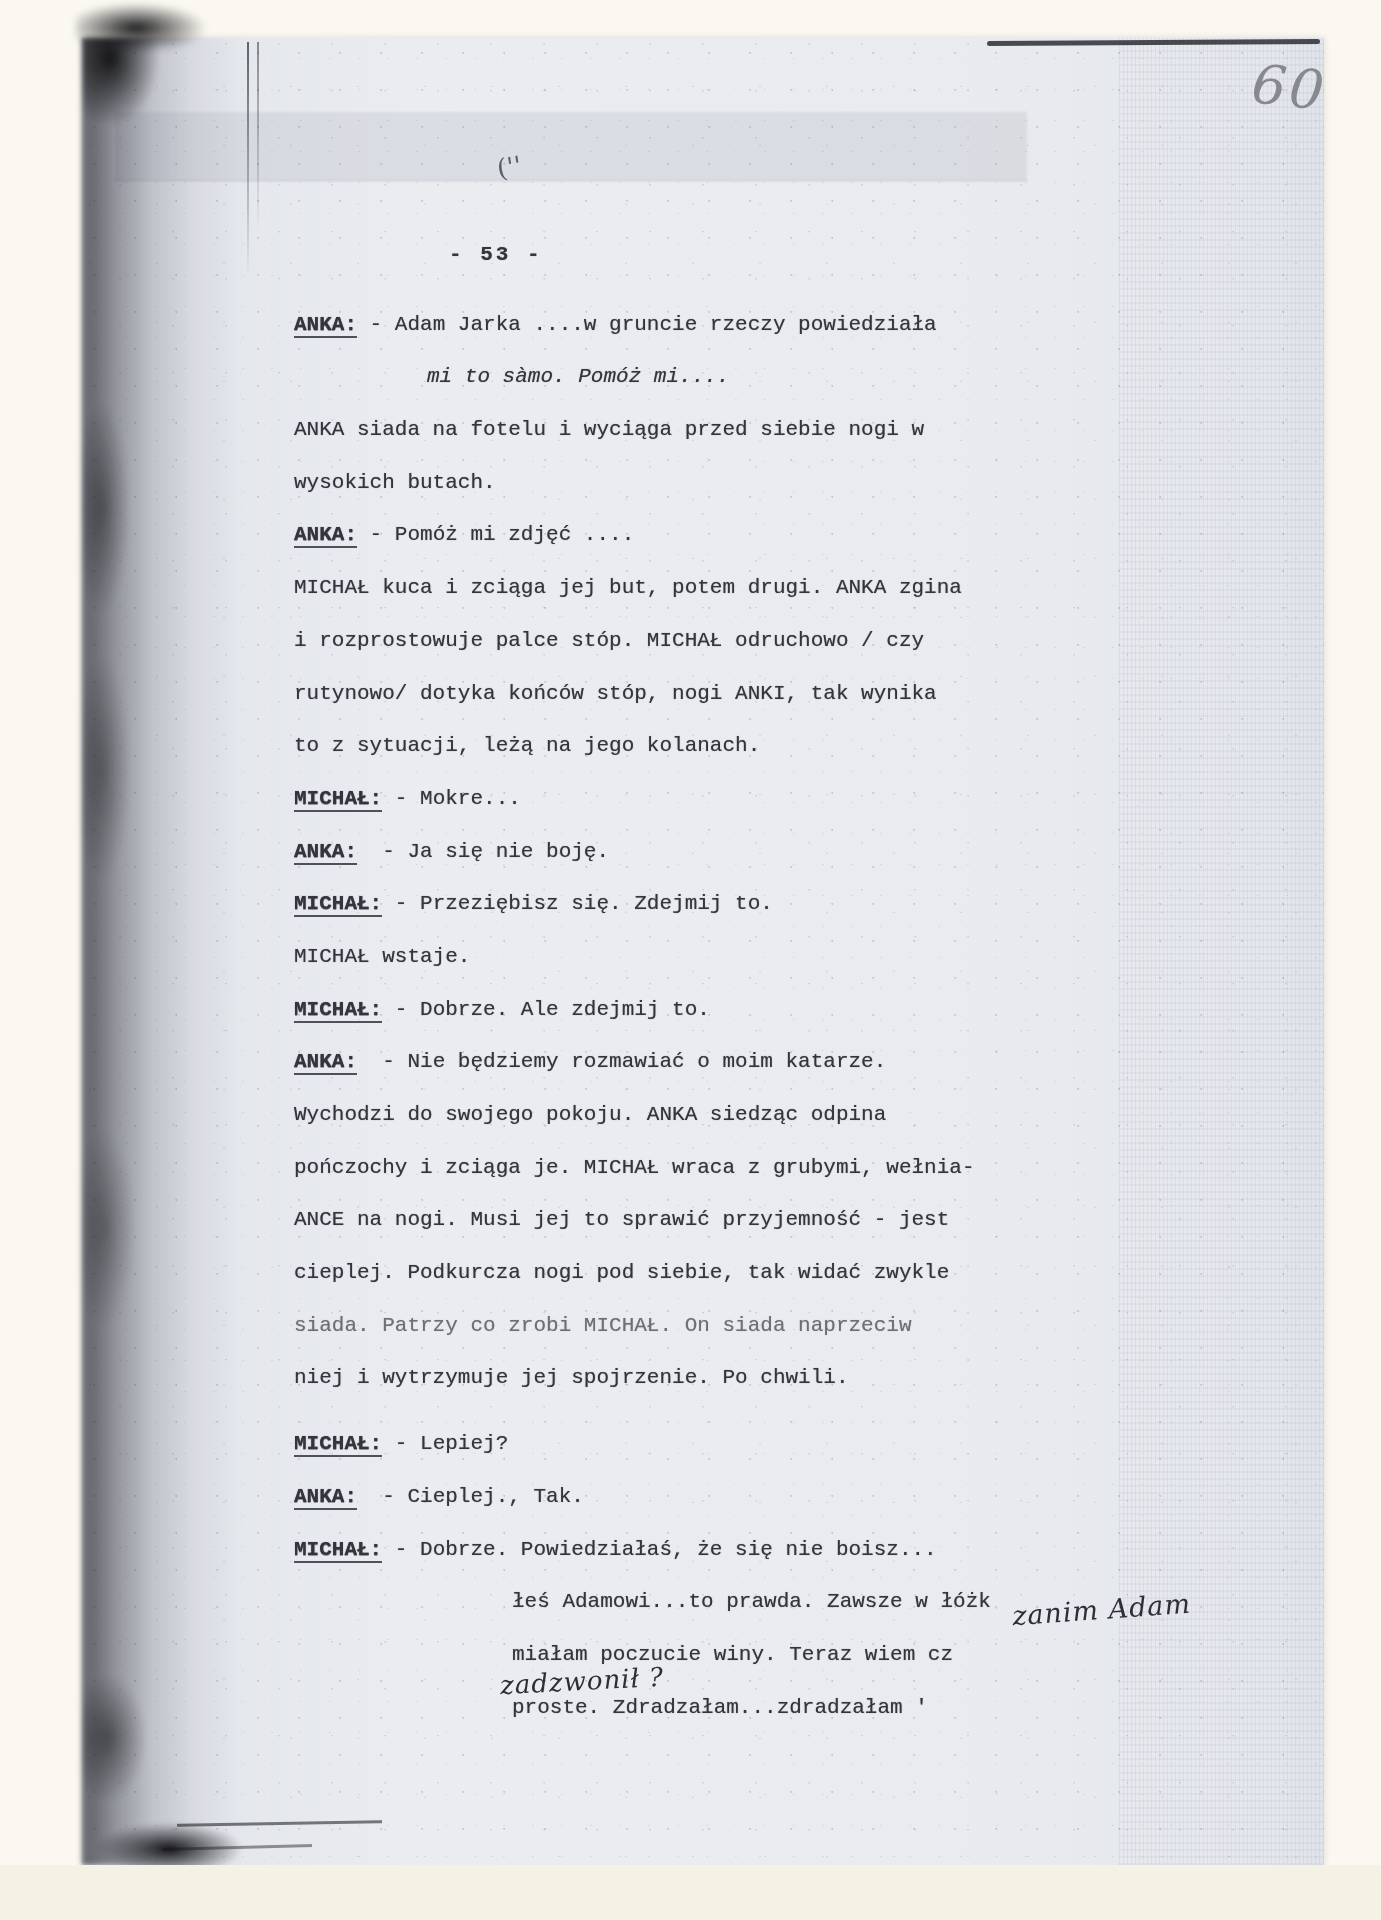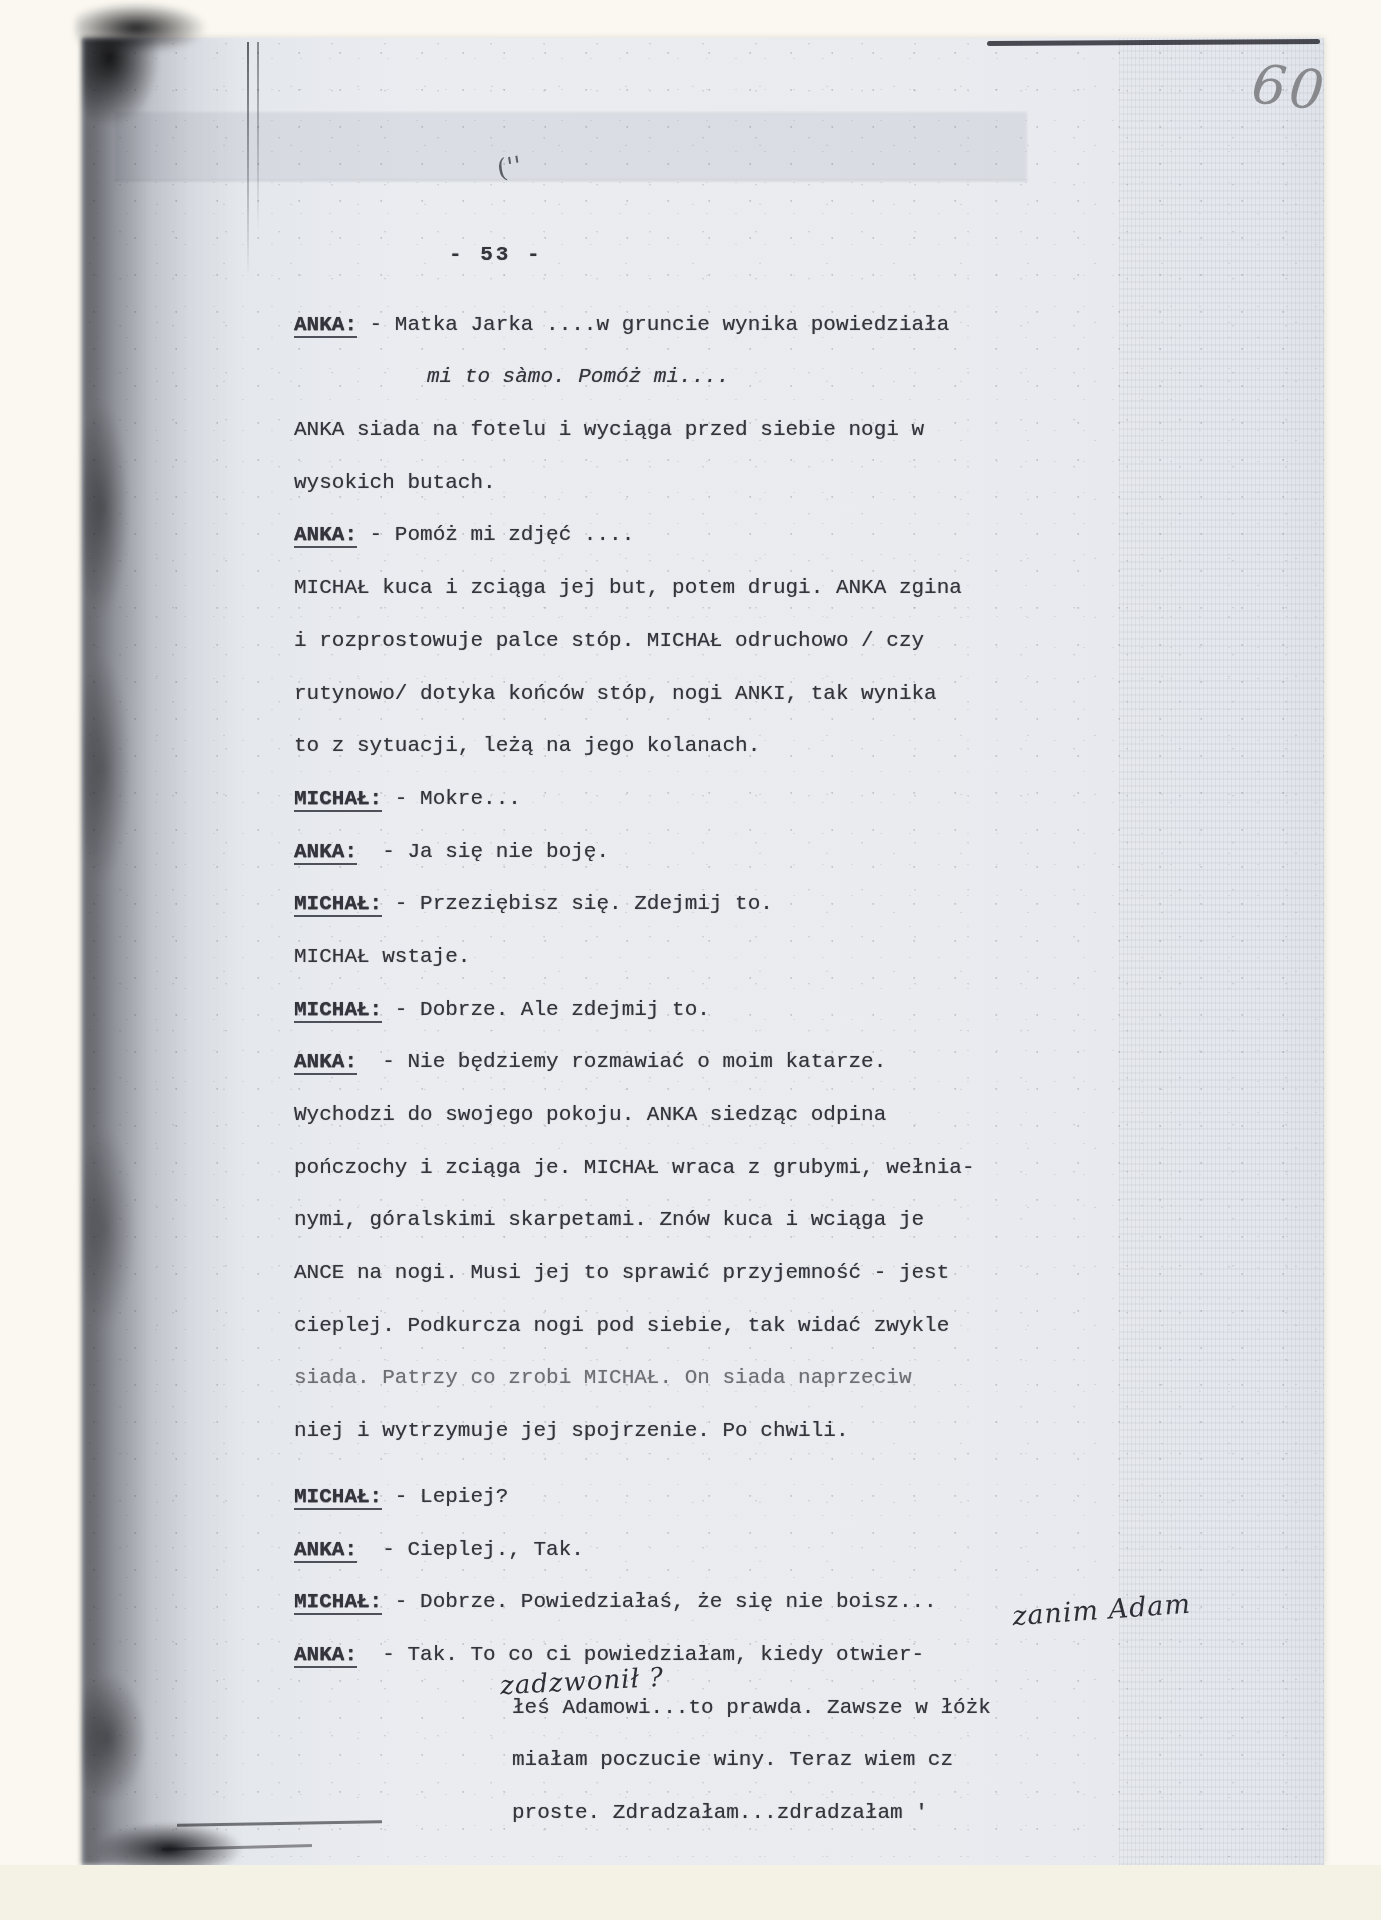--- a/index.html
+++ b/index.html
@@ -129,46 +129,44 @@
 <div class="corner-smear"></div>
 <div class="fold f1"></div>
 <div class="fold f2"></div>
 
 <div class="pencil-60">60</div>
 
 <div class="mark-paren">(''</div>
 
 <div class="typed" id="typed-lines">
     <div class="line header"><span class="txt">- 53 -</span></div>
-    <div class="line dialogue"><span class="lbl">ANKA:</span><span class="txt"> - Matka Jarka ....w gruncie wynika powiedziała</span></div>
+    <div class="line dialogue"><span class="lbl">ANKA:</span><span class="txt"> - Adam Jarka ....w gruncie rzeczy powiedziała</span></div>
     <div class="line cont"><span class="txt">mi to sàmo. Pomóż mi....</span></div>
     <div class="line action"><span class="txt">ANKA siada na fotelu i wyciąga przed siebie nogi w</span></div>
     <div class="line action"><span class="txt">wysokich butach.</span></div>
     <div class="line dialogue"><span class="lbl">ANKA:</span><span class="txt"> - Pomóż mi zdjęć ....</span></div>
     <div class="line action"><span class="txt">MICHAŁ kuca i zciąga jej but, potem drugi. ANKA zgina</span></div>
     <div class="line action"><span class="txt">i rozprostowuje palce stóp. MICHAŁ odruchowo / czy</span></div>
     <div class="line action"><span class="txt">rutynowo/ dotyka końców stóp, nogi ANKI, tak wynika</span></div>
     <div class="line action"><span class="txt">to z sytuacji, leżą na jego kolanach.</span></div>
     <div class="line dialogue"><span class="lbl">MICHAŁ:</span><span class="txt"> - Mokre...</span></div>
     <div class="line dialogue"><span class="lbl">ANKA:</span><span class="txt">  - Ja się nie boję.</span></div>
     <div class="line dialogue"><span class="lbl">MICHAŁ:</span><span class="txt"> - Przeziębisz się. Zdejmij to.</span></div>
     <div class="line action"><span class="txt">MICHAŁ wstaje.</span></div>
     <div class="line dialogue"><span class="lbl">MICHAŁ:</span><span class="txt"> - Dobrze. Ale zdejmij to.</span></div>
     <div class="line dialogue"><span class="lbl">ANKA:</span><span class="txt">  - Nie będziemy rozmawiać o moim katarze.</span></div>
     <div class="line action"><span class="txt">Wychodzi do swojego pokoju. ANKA siedząc odpina</span></div>
     <div class="line action"><span class="txt">pończochy i zciąga je. MICHAŁ wraca z grubymi, wełnia-</span></div>
-    <div class="line action"><span class="txt">nymi, góralskimi skarpetami. Znów kuca i wciąga je</span></div>
     <div class="line action"><span class="txt">ANCE na nogi. Musi jej to sprawić przyjemność - jest</span></div>
     <div class="line action"><span class="txt">cieplej. Podkurcza nogi pod siebie, tak widać zwykle</span></div>
     <div class="line action faint"><span class="txt">siada. Patrzy co zrobi MICHAŁ. On siada naprzeciw</span></div>
     <div class="line action"><span class="txt">niej i wytrzymuje jej spojrzenie. Po chwili.</span></div>
     <div class="line dialogue gap"><span class="lbl">MICHAŁ:</span><span class="txt"> - Lepiej?</span></div>
     <div class="line dialogue"><span class="lbl">ANKA:</span><span class="txt">  - Cieplej., Tak.</span></div>
     <div class="line dialogue"><span class="lbl">MICHAŁ:</span><span class="txt"> - Dobrze. Powiedziałaś, że się nie boisz...</span></div>
-    <div class="line dialogue"><span class="lbl">ANKA:</span><span class="txt">  - Tak. To co ci powiedziałam, kiedy otwier-</span></div>
     <div class="line cont2"><span class="txt">łeś Adamowi...to prawda. Zawsze w łóżk</span></div>
     <div class="line cont2"><span class="txt">miałam poczucie winy. Teraz wiem cz</span></div>
     <div class="line cont2"><span class="txt">proste. Zdradzałam...zdradzałam '</span></div>
   </div>
 
 <div class="hw hw1">zanim Adam</div>
 <div class="hw hw2">zadzwonił ?</div>
 
 <div class="bottom-strip"></div>
 

